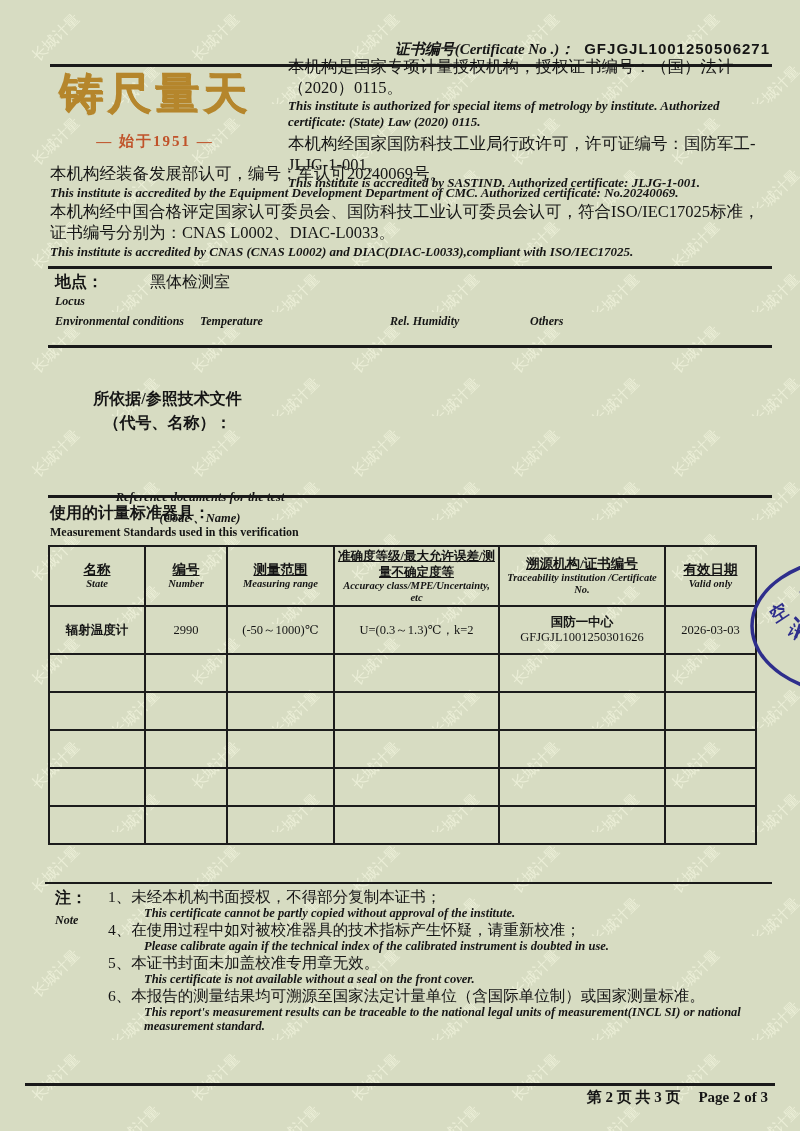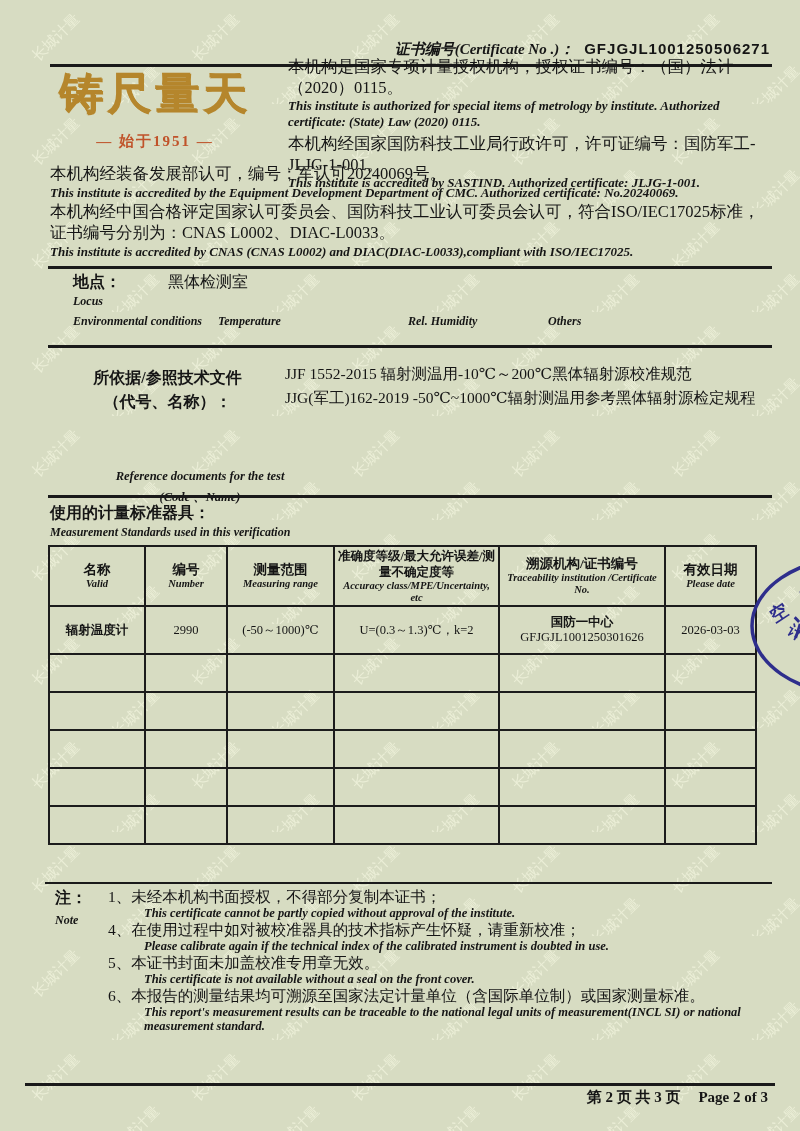--- a/index.html
+++ b/index.html
@@ -27,44 +27,44 @@
   .logo-sub{margin-top:14px;font-size:15px;color:#c0532a;letter-spacing:2px;font-weight:bold;}
   .intro{flex:1;padding-left:10px;}
   .cn17{font-size:16.5px;line-height:21px;}
   .en13{font-size:13px;line-height:16px;font-style:italic;font-weight:bold;}
   .intro .gap{height:3px;}
 
   .block2{position:absolute;top:163px;left:50px;right:24px;}
   .block2 .cn17{line-height:21px;}
   .block2 .en13{line-height:17px;}
 
-  .loc{position:absolute;top:272px;left:68px;right:28px;}
+  .loc{position:absolute;top:272px;left:50px;right:28px;}
   .loc .row{position:relative;height:20px;}
   .loc .b{font-weight:bold;}
   .loc span{position:absolute;white-space:nowrap;}
   .x0{left:5px;} .x1{left:150px;} .xt{left:150px;} .xh{left:340px;} .xo{left:480px;}
   .cn16{font-size:16px;}
   .en12{font-size:12px;font-style:italic;font-weight:bold;}
 
-  .ref{position:absolute;top:360px;left:50px;right:28px;}
+  .ref{position:absolute;top:381px;left:50px;right:28px;}
   .ref-top{display:flex;}
   .ref-label{width:235px;flex:none;text-align:center;font-weight:bold;font-size:16px;line-height:24px;padding-top:6px;}
   .ref-docs{flex:1;font-size:15.5px;line-height:24px;padding-top:2px;}
   .ref-en{width:300px;text-align:center;margin-top:52px;font-size:12.5px;font-style:italic;font-weight:bold;line-height:21px;}
 
   .std-title{position:absolute;top:503px;left:50px;}
   .std-title .cn{font-size:16px;font-weight:bold;}
-  .std-title .en{font-size:12px;font-style:italic;font-weight:bold;margin-top:1px;}
+  .std-title .en{font-size:12px;font-weight:bold;margin-top:1px;}
 
   table.std{position:absolute;top:545px;left:48px;border-collapse:collapse;table-layout:fixed;}
   table.std td,table.std th{border:2px solid #1c1c1c;padding:1px 2px;text-align:center;vertical-align:middle;overflow:hidden;}
   tr.hdr{height:52px;}
   tr.data{height:48px;}
   tr.empty{height:38px;}
-  .hcn{font-size:13.5px;font-weight:bold;line-height:16px;display:block;}
+  .hcn{font-size:13.5px;font-weight:bold;line-height:16px;display:block;text-decoration:underline;}
   .hen{font-size:10.5px;font-style:italic;font-weight:bold;line-height:12px;display:block;}
   .dcell{font-size:12.5px;font-weight:bold;line-height:15px;display:block;}
 
   .stamp{position:absolute;left:742px;top:550px;}
 
   .notes{position:absolute;top:888px;left:50px;right:28px;}
   .notes-label{position:absolute;left:5px;top:0;}
   .notes-label .cn{font-size:16px;font-weight:bold;}
   .notes-label .en{font-size:12px;font-style:italic;font-weight:bold;margin-top:4px;}
   .notes-items{margin-left:58px;}
@@ -134,24 +134,20 @@
         <span class="xo en12">Others</span>
       </div>
     </div>
     <div class="rule rule3"></div>
 
     <div class="ref">
       <div class="ref-top">
         <div class="ref-label">
           <div>所依据/参照技术文件</div>
           <div>（代号、名称）：</div>
-        </div>
-        <div class="ref-docs">
-          <div>JJF 1552-2015  辐射测温用-10℃～200℃黑体辐射源校准规范</div>
-          <div>JJG(军工)162-2019  -50℃~1000℃辐射测温用参考黑体辐射源检定规程</div>
         </div>
       </div>
       <div class="ref-en">
         <div>Reference documents for the test</div>
         <div>(Code 、Name)</div>
       </div>
     </div>
     <div class="rule rule4"></div>
 
     <div class="std-title">
@@ -165,41 +161,41 @@
           <col style="width:82px">
           <col style="width:107px">
         <col style="width:165px">
           <col style="width:166px">
           <col style="width:91px">
       </colgroup>
       <tbody>
           <tr class="hdr">
         <th>
           <span class="hcn">名称</span>
-          <span class="hen">Valid</span>
+          <span class="hen">State</span>
         </th>
         <th>
           <span class="hcn">编号</span>
           <span class="hen">Number</span>
         </th>
         <th>
           <span class="hcn">测量范围</span>
           <span class="hen">Measuring range</span>
         </th>
         <th>
           <span class="hcn" style="font-size:12.5px;">准确度等级/最大允许误差/测量不确定度等</span>
           <span class="hen">Accuracy class/MPE/Uncertainty, etc</span>
         </th>
         <th>
           <span class="hcn">溯源机构/证书编号</span>
           <span class="hen">Traceability institution /Certificate No.</span>
         </th>
         <th>
           <span class="hcn">有效日期</span>
-          <span class="hen">Please date</span>
+          <span class="hen">Valid only</span>
         </th>
       </tr>
       <tr class="data">
         <td>
               <span class="dcell">辐射温度计</span>
             </td>
         <td>
               <span class="dcell" style="font-weight:normal">2990</span>
             </td>
         <td>

